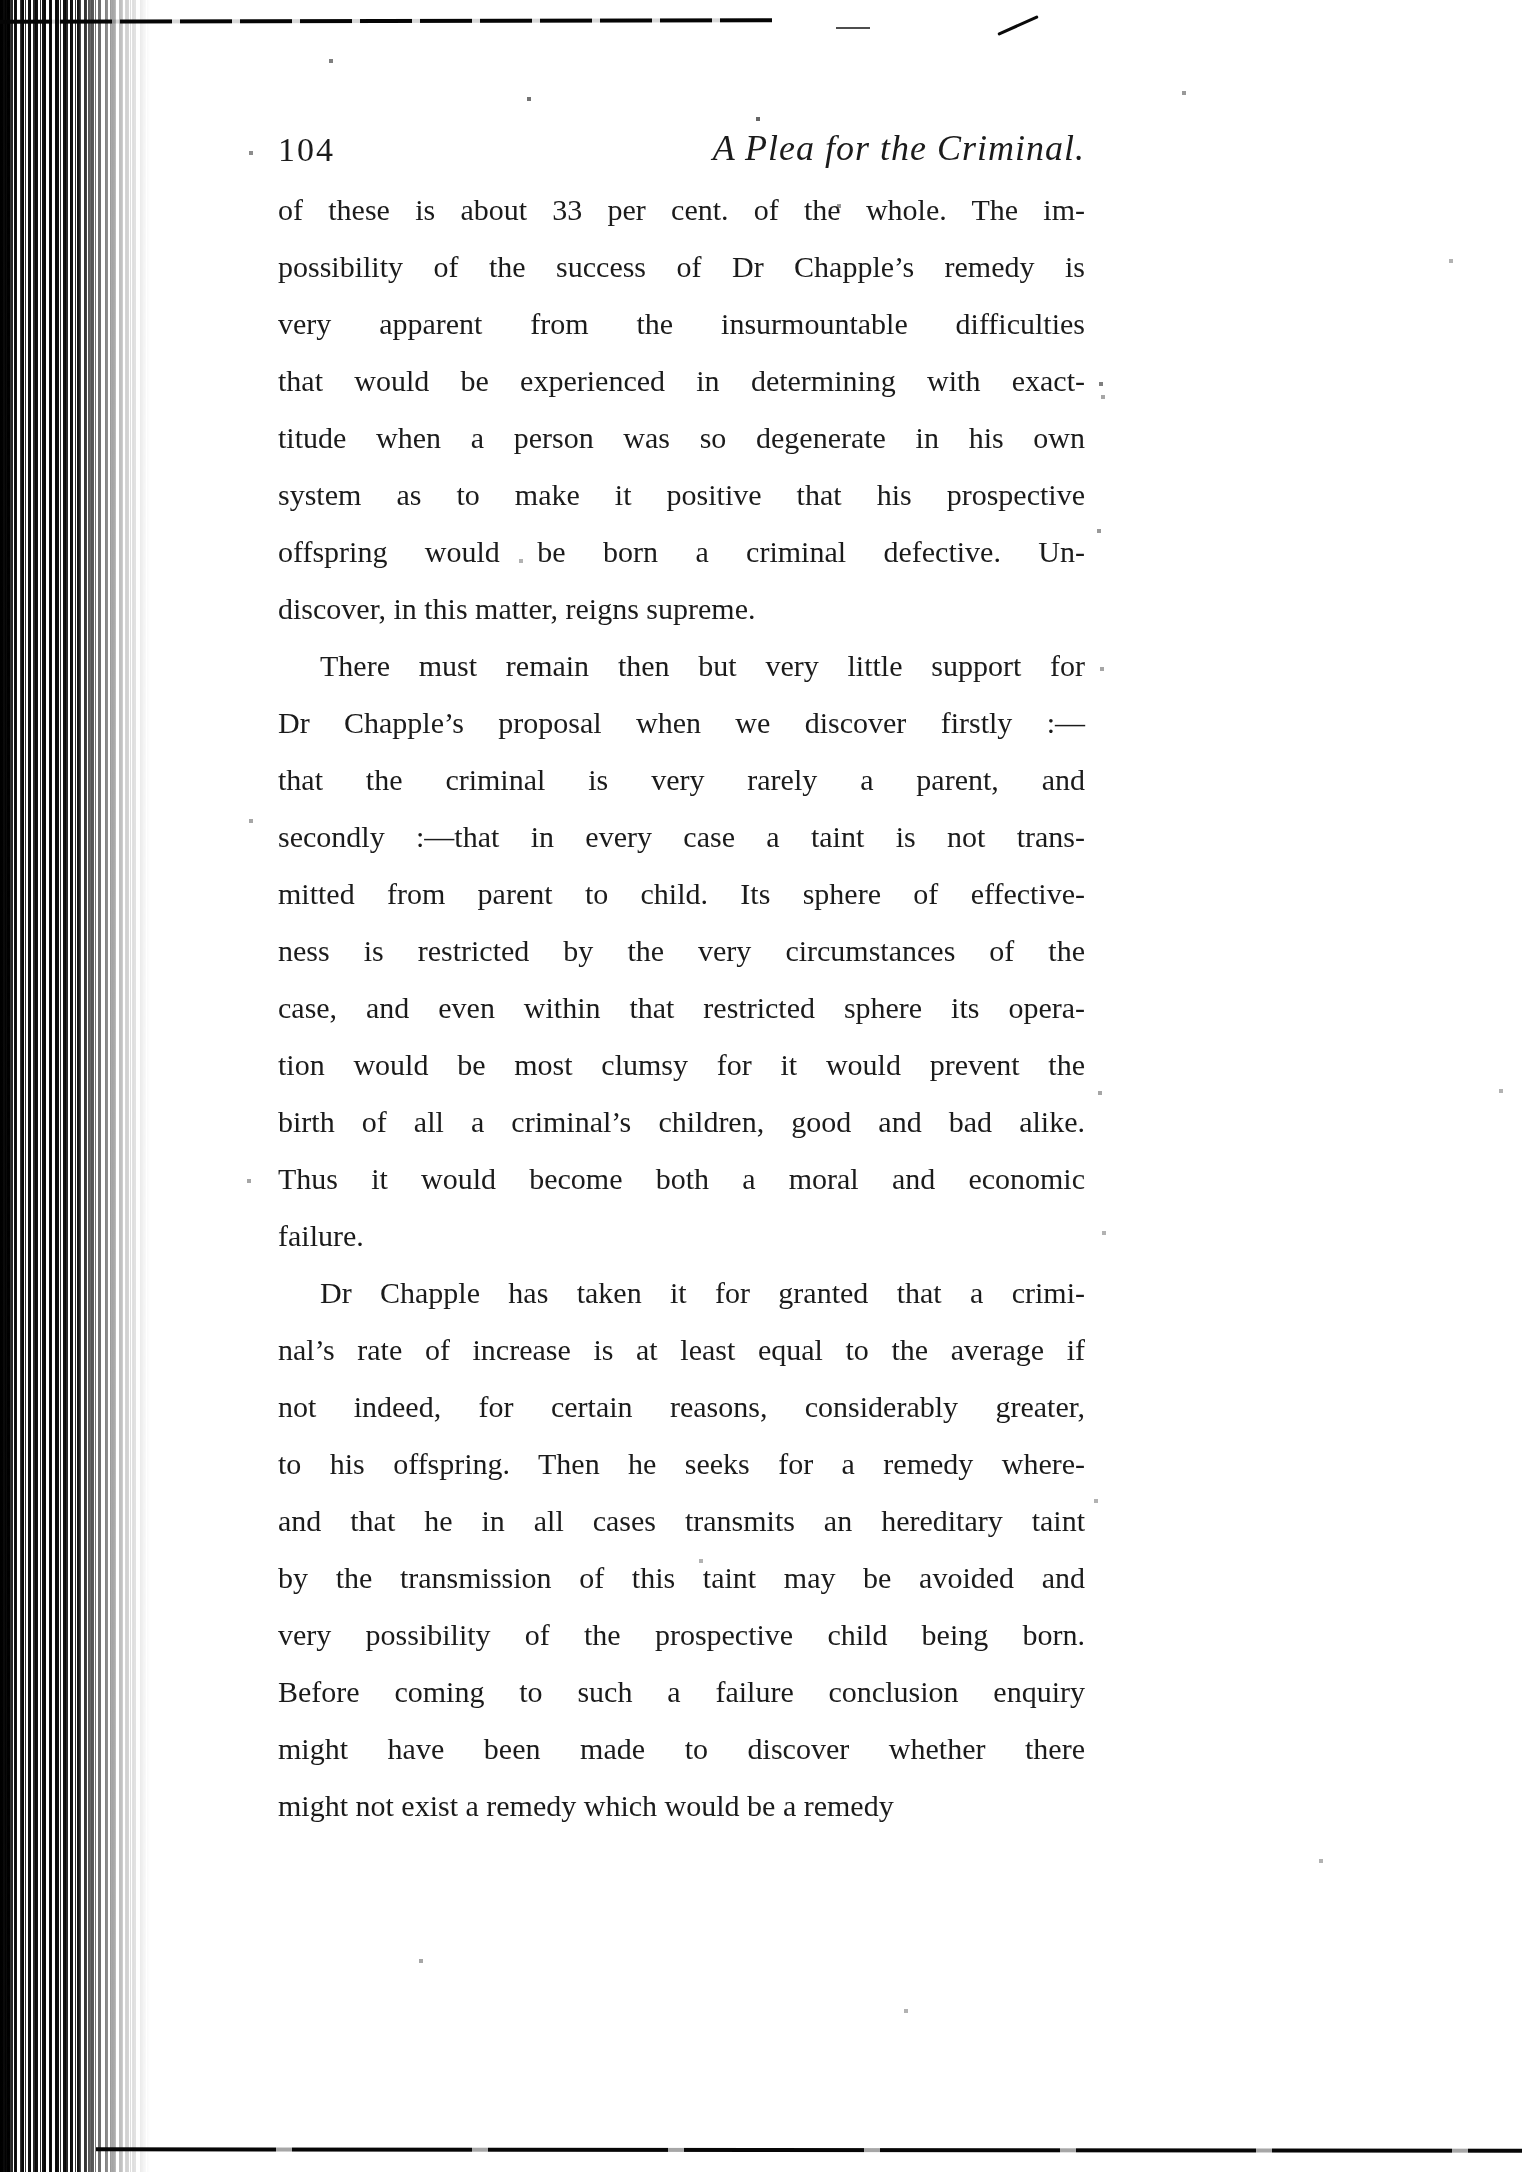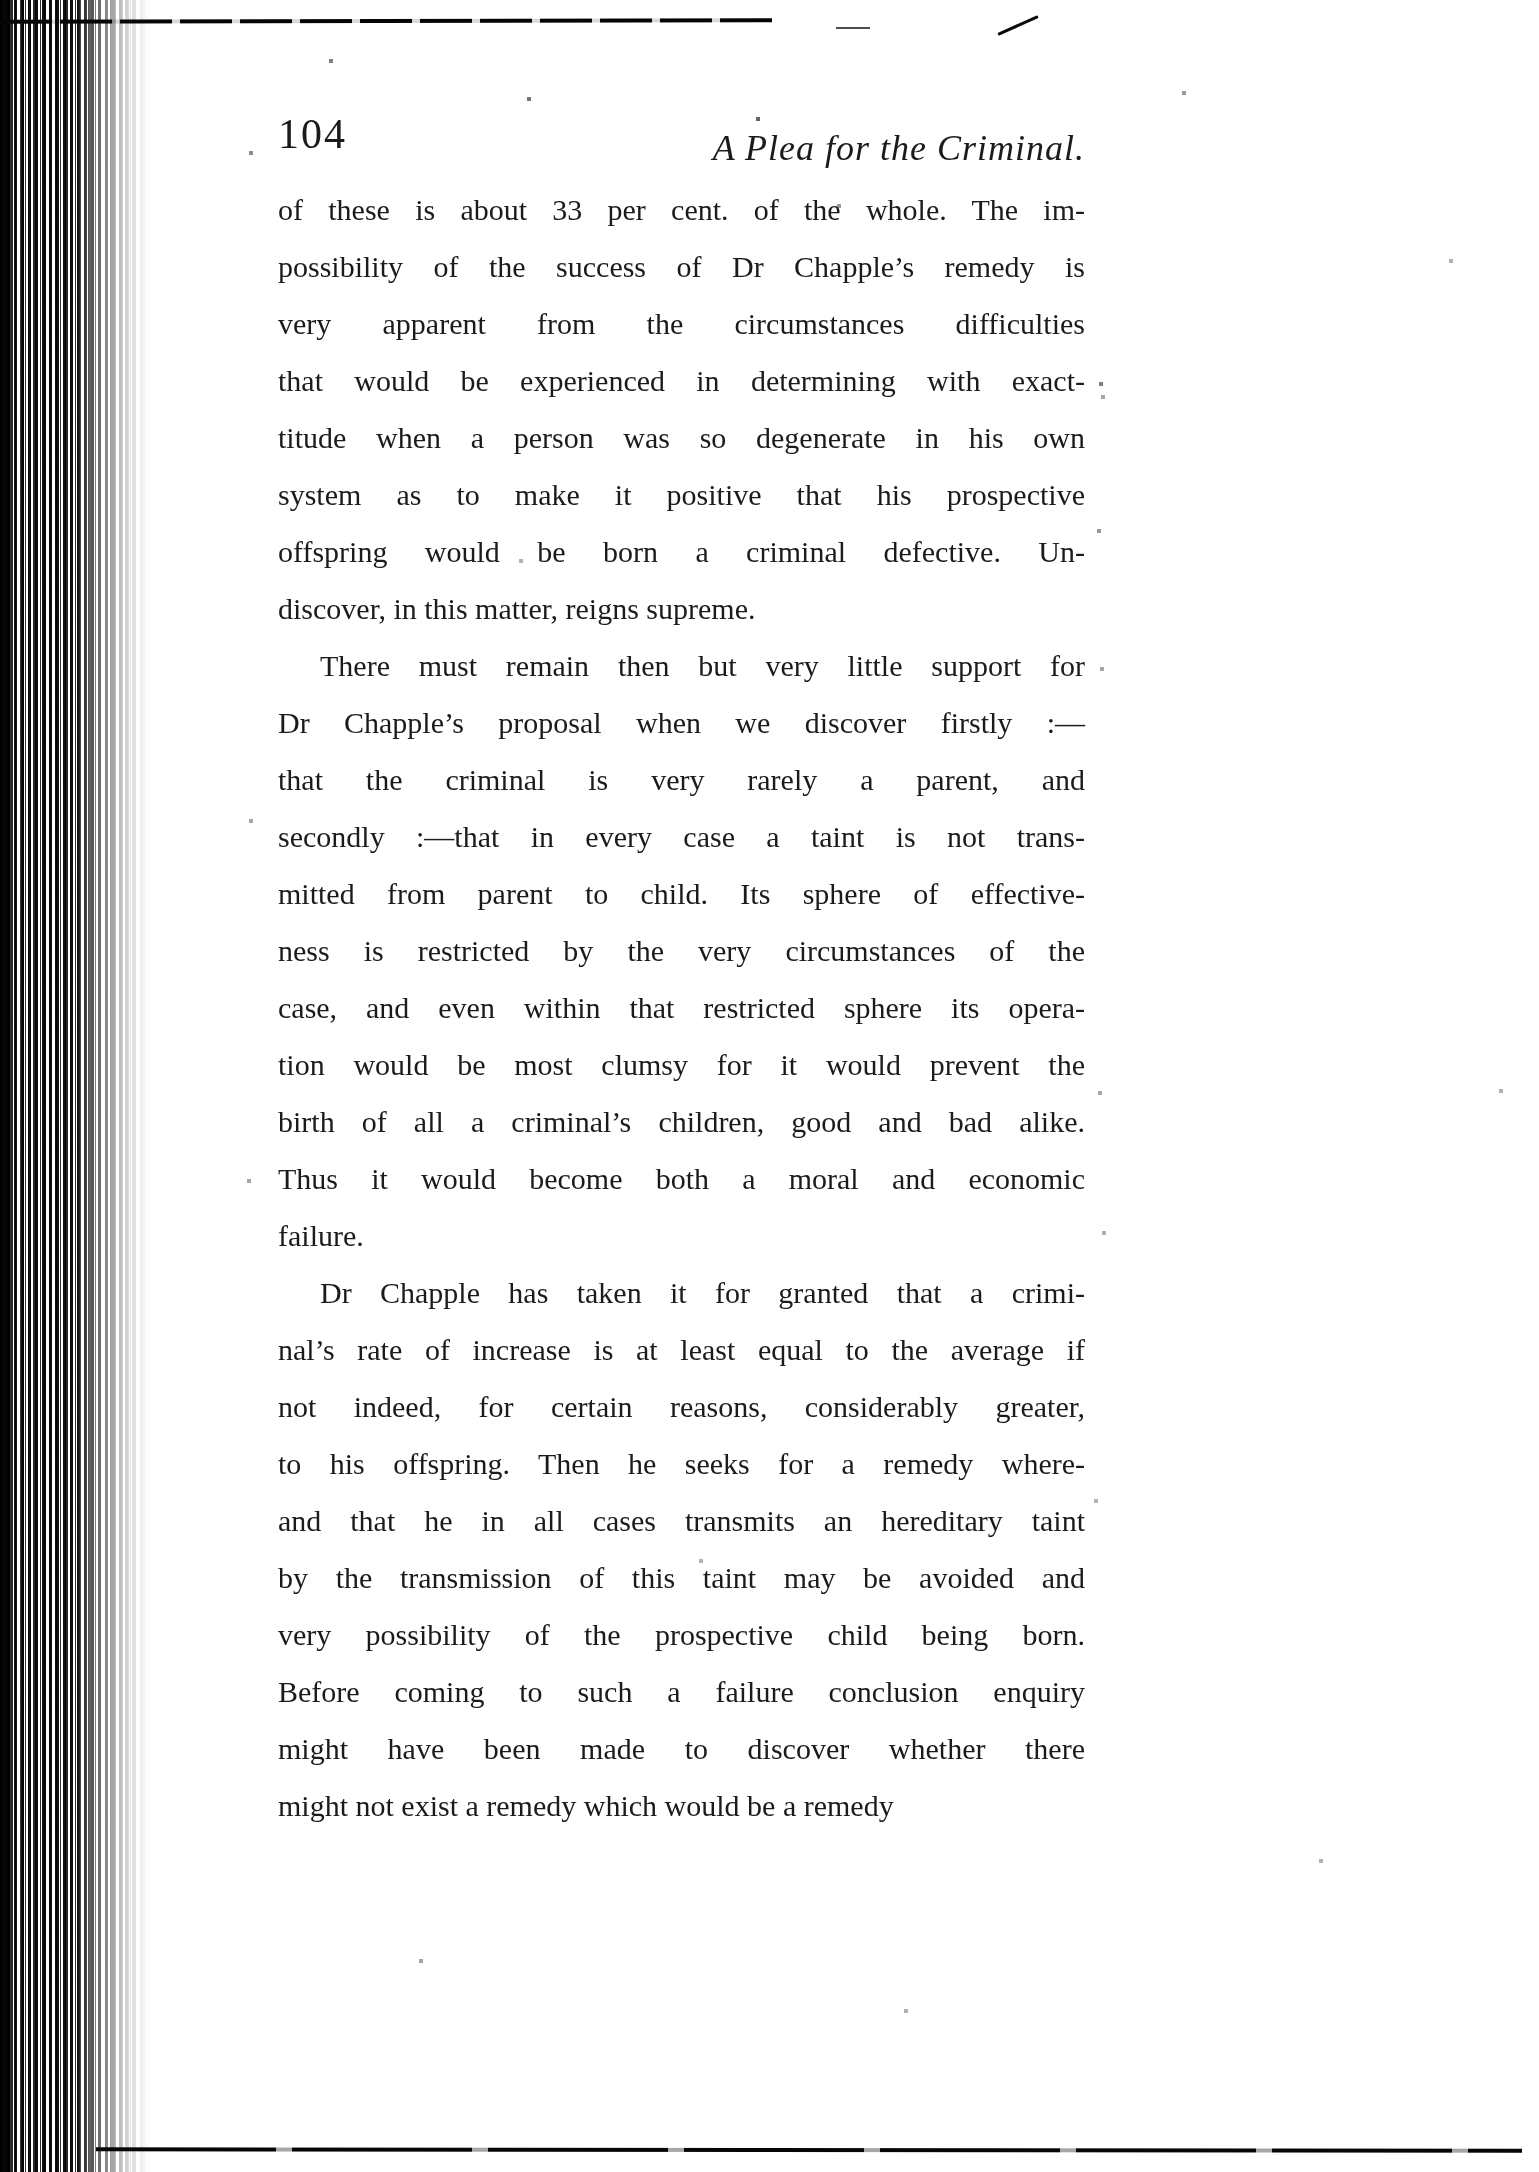--- a/index.html
+++ b/index.html
@@ -47,22 +47,22 @@
       1101px 668px 0 1px rgba(0,0,0,.35), 838px 205px 0 1px rgba(0,0,0,.4),
       520px 560px 0 1px rgba(0,0,0,.3), 250px 820px 0 1px rgba(0,0,0,.35),
       1099px 1092px 0 1px rgba(0,0,0,.35), 1103px 1232px 0 1px rgba(0,0,0,.3),
       248px 1180px 0 1px rgba(0,0,0,.35), 700px 1560px 0 1px rgba(0,0,0,.3),
       1095px 1500px 0 1px rgba(0,0,0,.3), 420px 1960px 0 1px rgba(0,0,0,.35),
       905px 2010px 0 1px rgba(0,0,0,.3), 1320px 1860px 0 1px rgba(0,0,0,.3),
       1450px 260px 0 1px rgba(0,0,0,.3), 1500px 1090px 0 1px rgba(0,0,0,.3);
   }
   
   .page-number{
-    position:absolute;left:278px;top:112px;
-    font-size:42px;line-height:44px;letter-spacing:2px;font-family:Liberation Serif, serif;
+    position:absolute;left:278px;top:128px;
+    font-size:34px;line-height:44px;letter-spacing:2px;font-family:Liberation Serif, serif;
   }
   .running-head{
     position:absolute;left:278px;top:126px;width:807px;
     text-align:right;font-style:italic;font-size:36px;line-height:44px;
     letter-spacing:1px;
   }
   
   .body-text{
     position:absolute;left:278px;top:181px;width:807px;
     font-size:30px;
@@ -87,21 +87,21 @@
   <div class="bottom-line"></div>
   <div class="noise"></div>
 
   <div class="page-number">104</div>
   <div class="running-head">A Plea for the Criminal.</div>
 
   <div class="body-text">
       <div class="paragraph">
         <div class="line">of these is about 33 per cent. of the whole.  The im-</div>
         <div class="line">possibility of the success of Dr Chapple’s remedy is</div>
-        <div class="line">very apparent from the circumstances difficulties</div>
+        <div class="line">very apparent from the insurmountable difficulties</div>
         <div class="line">that would be experienced in determining with exact-</div>
         <div class="line">titude when a person was so degenerate in his own</div>
         <div class="line">system as to make it positive that his prospective</div>
         <div class="line">offspring would be born a criminal defective.  Un-</div>
         <div class="line last">discover, in this matter, reigns supreme.</div>
       </div>
       <div class="paragraph">
         <div class="line indent">There must remain then but very little support for</div>
         <div class="line">Dr Chapple’s proposal when we discover firstly :—</div>
         <div class="line">that the criminal is very rarely a parent, and</div>

